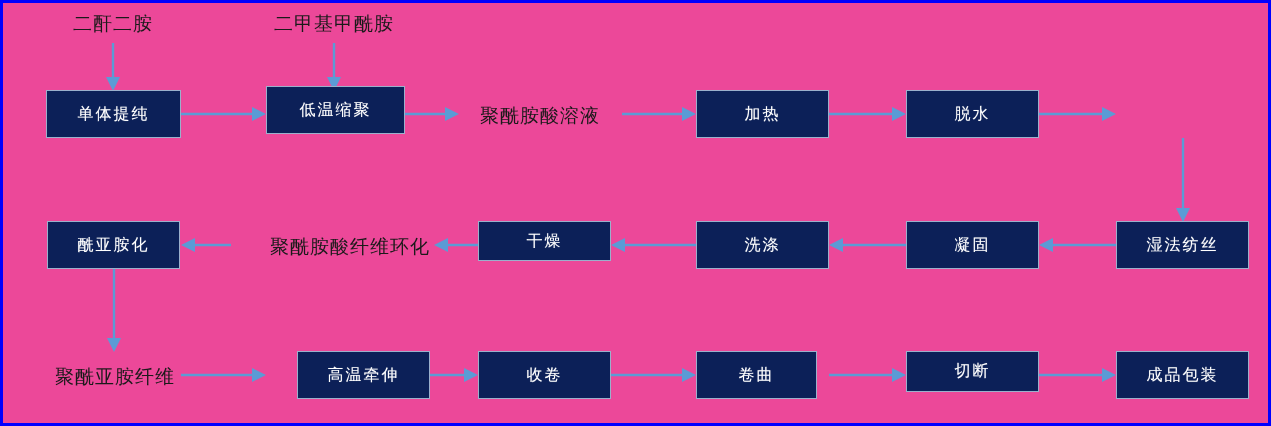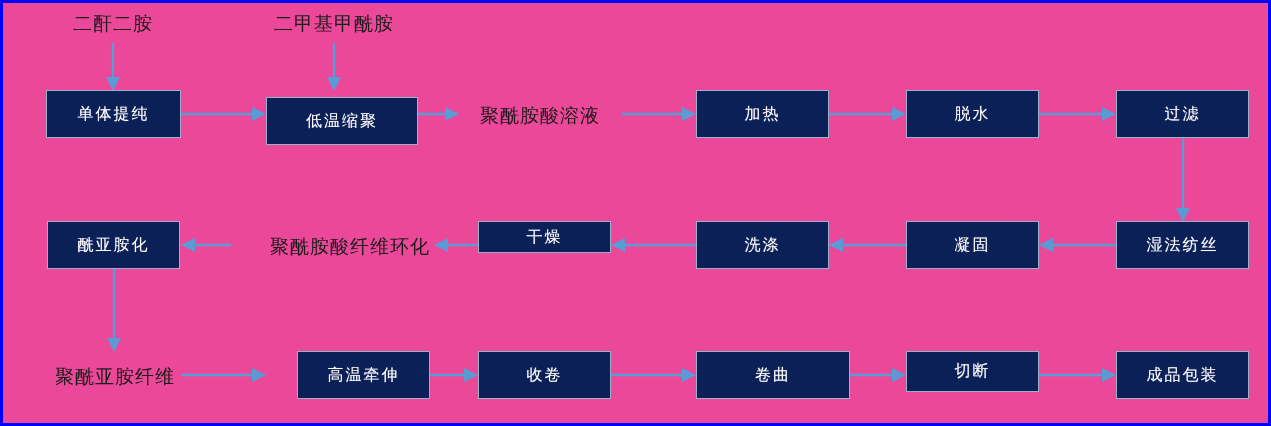--- a/index.html
+++ b/index.html
@@ -160,38 +160,37 @@
     <g>
       <line x1="1036" y1="372" x2="1102" y2="372"></line>
       <polygon class="arrowhead" points="1113,372 1099,365 1099,379"></polygon>
     </g>
   </svg>
 
   <div class="label center" style="left:110px; top:8px;">二酐二胺</div>
   <div class="label center" style="left:331px; top:8px;">二甲基甲酰胺</div>
 
   <div class="node" style="left:43px; top:87px; width:135px; height:48px;">单体提纯</div>
-  <div class="node" style="left:263px; top:94px; width:152px; height:48px;">低温缩聚</div>
+  <div class="node" style="left:263px; top:83px; width:139px; height:48px;">低温缩聚</div>
 
   <div class="label center" style="left:537px; top:100px;">聚酰胺酸溶液</div>
 
   <div class="node" style="left:693px; top:87px; width:133px; height:48px;">加热</div>
   <div class="node" style="left:903px; top:87px; width:133px; height:48px;">脱水</div>
-  <div class="node" style="left:1113px; top:87px; width:133px; height:48px;">过滤</div>
 
   <div class="node" style="left:44px; top:218px; width:133px; height:48px;">酰亚胺化</div>
 
   <div class="label center" style="left:347px; top:231px;">聚酰胺酸纤维环化</div>
 
-  <div class="node" style="left:475px; top:218px; width:133px; height:32px;">干燥</div>
+  <div class="node" style="left:475px; top:218px; width:133px; height:40px;">干燥</div>
   <div class="node" style="left:693px; top:218px; width:133px; height:48px;">洗涤</div>
   <div class="node" style="left:903px; top:218px; width:133px; height:48px;">凝固</div>
   <div class="node" style="left:1113px; top:218px; width:133px; height:48px;">湿法纺丝</div>
 
   <div class="label center" style="left:112px; top:361px;">聚酰亚胺纤维</div>
 
   <div class="node" style="left:263px; top:348px; width:133px; height:48px;margin-left:31px;">高温牵伸</div>
   <div class="node" style="left:475px; top:348px; width:133px; height:48px;">收卷</div>
-  <div class="node" style="left:693px; top:348px; width:154px; height:48px;">卷曲</div>
+  <div class="node" style="left:693px; top:348px; width:121px; height:48px;">卷曲</div>
   <div class="node" style="left:903px; top:348px; width:133px; height:41px;">切断</div>
   <div class="node" style="left:1113px; top:348px; width:133px; height:48px;">成品包装</div>
 
 </div>
 
 </body></html>

